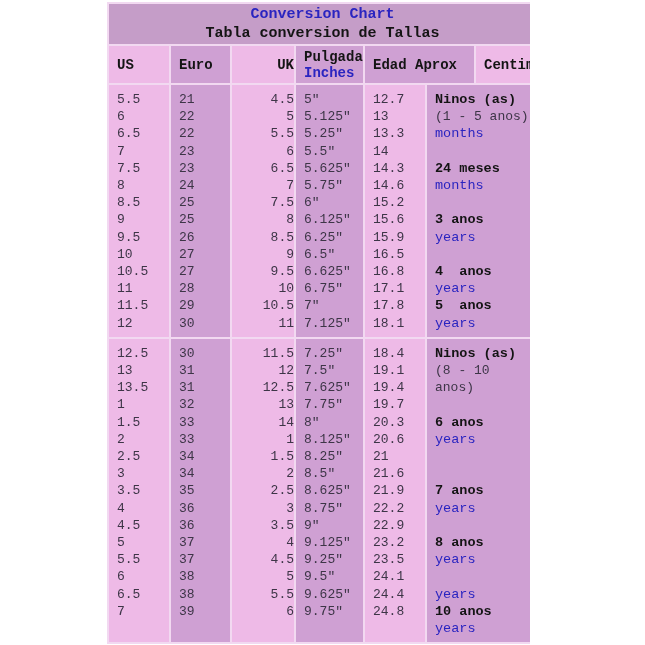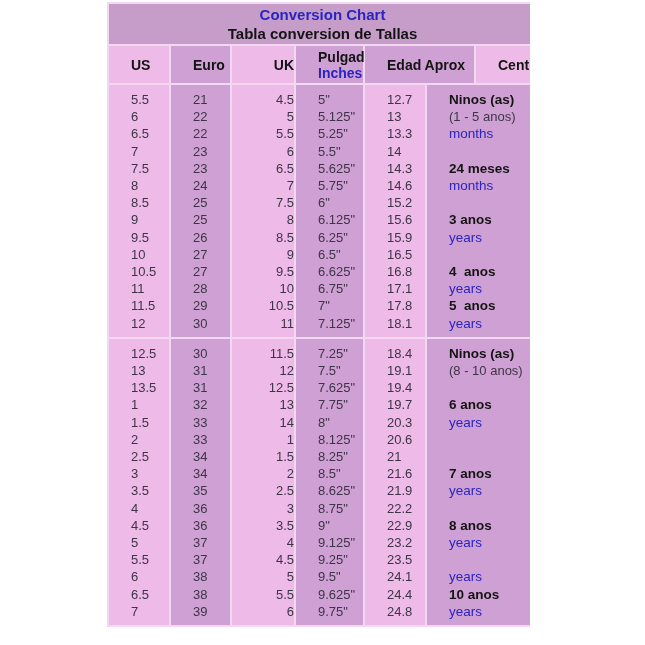--- a/index.html
+++ b/index.html
@@ -1,21 +1,21 @@
 <!DOCTYPE html>
 <html style="--page-bg: #ffffff; --light-cell: #eebae7; --dark-cell: #cfa0d3; --title-band: #c59dc8; --spacing: #f2d9f1; --blue: #2a24c0; --dark-text: #3d3547; --bold-text: #141414;"><head>
 <meta charset="utf-8">
 <style>
   html,body{margin:0;padding:0;}
   .page{
     position:relative;
     width:530px;height:645px;
     background:var(--page-bg,#ffffff);
     overflow:hidden;
-    font-family:Liberation Sans, sans-serif;
+    font-family:Liberation Mono, monospace;
   }
   .conv-table{
     position:absolute;
     left:107px;top:2px;
     width:431px;
     box-sizing:border-box;
     background:var(--spacing,#f2d9f1);
     padding:2px;
     display:flex;flex-direction:column;gap:2px;
   }
@@ -29,21 +29,21 @@
     color:var(--blue,#2a24c0);
     font-weight:bold;font-size:15px;line-height:19px;
   }
   .title-line2{
     color:var(--bold-text,#141414);
     font-weight:bold;font-size:15px;line-height:19px;
   }
   .row{display:flex;gap:2px;}
   .cell{
     box-sizing:border-box;
-    padding-left:22px;
+    padding-left:8px;
   }
   .light{background:var(--light-cell,#eebae7);}
   .dark{background:var(--dark-cell,#cfa0d3);}
   .col-us{width:60px;}
   .col-euro{width:59px;}
   .col-uk{width:62px;text-align:right;}
   .col-inches{width:67px;}
   .col-centim{width:60px;}
   .col-edad{flex:1;}
   .header-row .cell{

